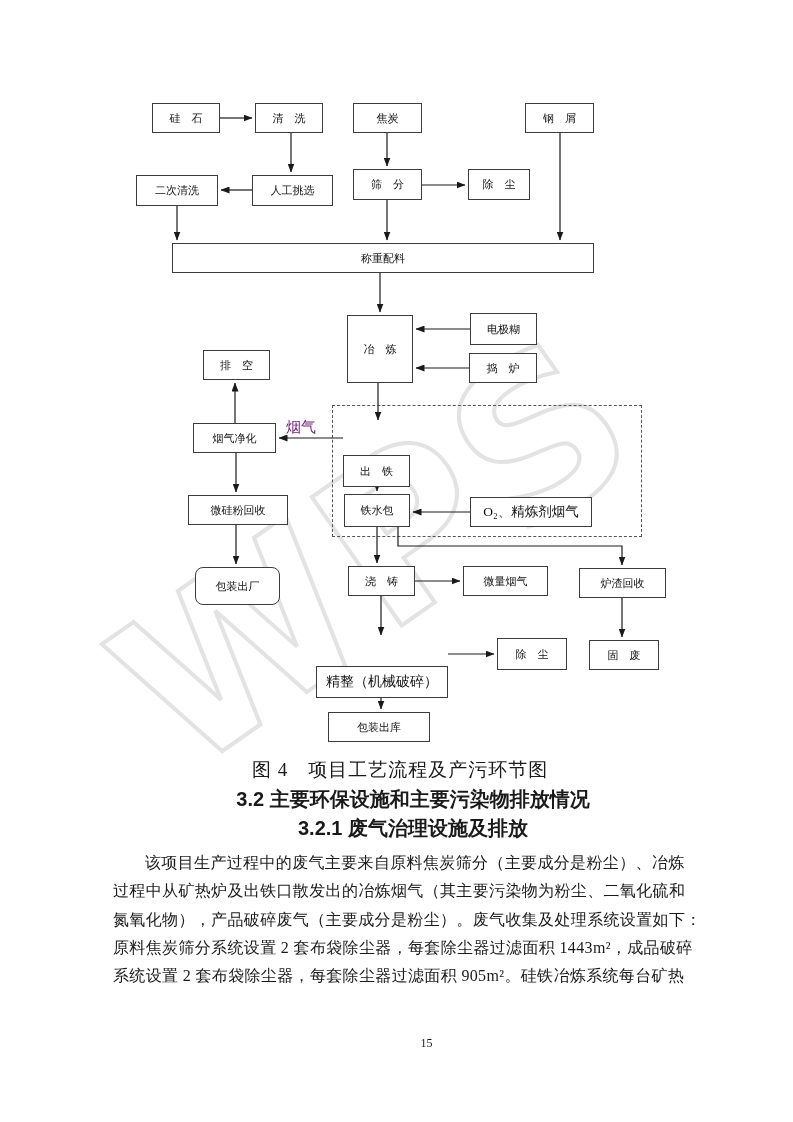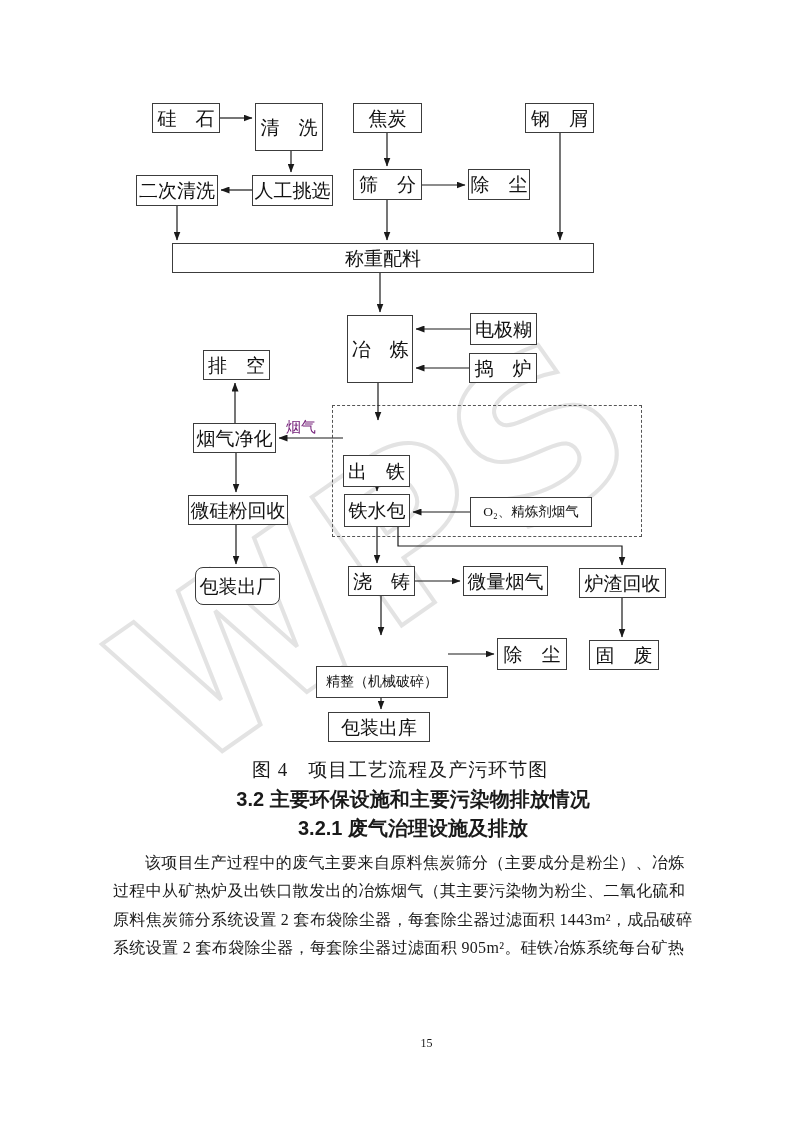--- a/index.html
+++ b/index.html
@@ -6,21 +6,21 @@
   .page{
     position:relative;width:793px;height:1122px;margin:0 auto;
     background:#ffffff;overflow:hidden;
     font-family:"Liberation Serif","DejaVu Serif",serif;color:#1a1a1a;
   }
   .layer{position:absolute;left:0;top:0;pointer-events:none;}
   
   .node{
     position:absolute;box-sizing:border-box;background:#ffffff;
     border:1px solid #3c3c3c;display:flex;align-items:center;justify-content:center;
-    font-size:19px;line-height:1;white-space:nowrap;z-index:3;
+    font-size:11px;line-height:1;white-space:nowrap;z-index:3;
     font-family:"Liberation Serif","DejaVu Serif",serif;color:#111;
   }
   .node.small{font-size:13.5px;}
   .node.dense{font-size:14px;margin-top:28px;}
   .flow-label{
     position:absolute;font-size:15px;z-index:3;color:#701a75;white-space:nowrap;
   }
   .dashed-region{
     position:absolute;left:332px;top:405px;width:308px;height:130px;
     border:1px dashed #555;z-index:1;
@@ -88,21 +88,21 @@
       <polyline points="398,527 398,546 622,546 622,565" marker-end="url(#arw)"></polyline>
       <line x1="415" y1="581" x2="460" y2="581" marker-end="url(#arw)"></line>
       <line x1="381" y1="596" x2="381" y2="635" marker-end="url(#arw)"></line>
       <line x1="448" y1="654" x2="494" y2="654" marker-end="url(#arw)"></line>
       <line x1="381" y1="670" x2="381" y2="709" marker-end="url(#arw)"></line>
       <line x1="622" y1="598" x2="622" y2="637" marker-end="url(#arw)"></line>
     </g>
   </svg>
 
   <div class="node" style="left:152px;top:103px;width:68px;height:30px;">硅　石</div>
-  <div class="node" style="left:255px;top:103px;width:68px;height:48px;">清　洗</div>
+  <div class="node" style="left:255px;top:103px;width:68px;height:30px;">清　洗</div>
   <div class="node" style="left:353px;top:103px;width:69px;height:30px;">焦炭</div>
   <div class="node" style="left:525px;top:103px;width:69px;height:30px;">钢　屑</div>
 
   <div class="node" style="left:136px;top:175px;width:82px;height:31px;">二次清洗</div>
   <div class="node" style="left:252px;top:175px;width:81px;height:31px;">人工挑选</div>
   <div class="node" style="left:353px;top:169px;width:69px;height:31px;">筛　分</div>
   <div class="node" style="left:468px;top:169px;width:62px;height:31px;">除　尘</div>
 
   <div class="node" style="left:347px;top:315px;width:66px;height:68px;">冶　炼</div>
 
@@ -130,19 +130,20 @@
 
   <div class="node" style="left:328px;top:712px;width:102px;height:30px;">包装出库</div>
 
   <div class="caption">图 4　项目工艺流程及产污环节图</div>
   <div class="h1">3.2 主要环保设施和主要污染物排放情况</div>
   <div class="h2">3.2.1 废气治理设施及排放</div>
 
   <div class="para">
     <div class="pline indent">该项目生产过程中的废气主要来自原料焦炭筛分（主要成分是粉尘）、冶炼</div>
     <div class="pline">过程中从矿热炉及出铁口散发出的冶炼烟气（其主要污染物为粉尘、二氧化硫和</div>
+    <div class="pline">氮氧化物），产品破碎废气（主要成分是粉尘）。废气收集及处理系统设置如下：</div>
     <div class="pline">原料焦炭筛分系统设置 2 套布袋除尘器，每套除尘器过滤面积 1443m²，成品破碎</div>
     <div class="pline">系统设置 2 套布袋除尘器，每套除尘器过滤面积 905m²。硅铁冶炼系统每台矿热</div>
   </div>
 
   <div class="pageno">15</div>
 
 </div>
 
 </body></html>

